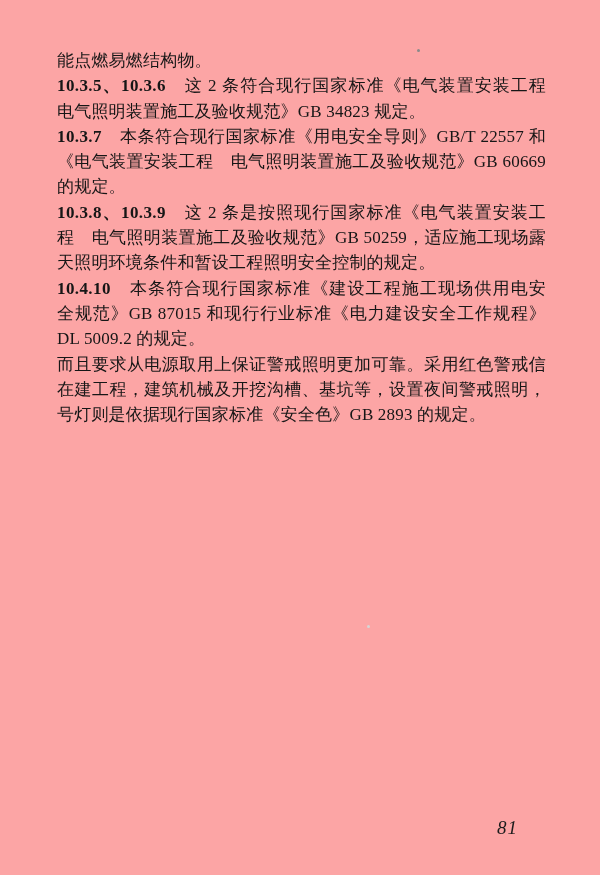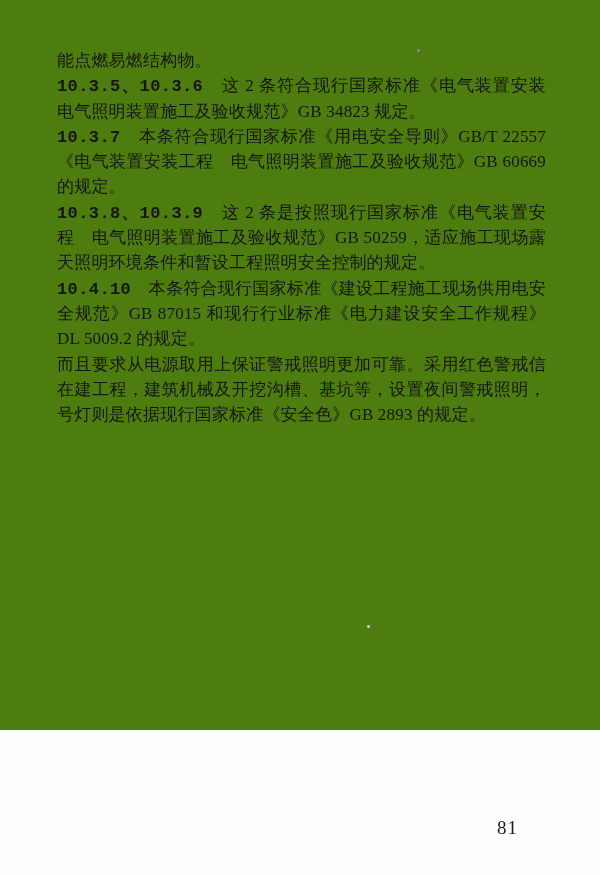--- a/index.html
+++ b/index.html
@@ -11,22 +11,22 @@
     height: 875px;
     background: #fefefe;
     font-family: "Liberation Serif", "DejaVu Serif", serif;
     color: #161616;
     position: relative;
     overflow: hidden;
   }
   .page {
     position: absolute;
     left: 0; top: 0;
-    width: 600px; height: 730px;
-    background: #4d7c0f;
+    width: 600px; height: 875px;
+    background: #fca5a5;
   }
   .text-block {
     position: absolute;
     left: 57px;
     top: 48px;
     width: 489px;
   }
   .line {
     font-size: 17px;
     line-height: 25.3px;
@@ -36,27 +36,27 @@
     text-align: justify;
     text-align-last: left;
     letter-spacing: 0.2px;
   }
   .line.full {
     text-align-last: justify;
   }
   .line b.clause-number {
     font-weight: bold;
     letter-spacing: 0.4px;
-    font-family: Liberation Mono, monospace;
   }
   .page-number {
     position: absolute;
     left: 497px;
     top: 816px;
     font-size: 19px;
+    font-style: italic;
     line-height: 24px;
     color: #1c1c1c;
     letter-spacing: 1px;
   }
   .speck {
     position: absolute;
     border-radius: 50%;
   }
   .speck-1 {
     left: 417px; top: 49px;

